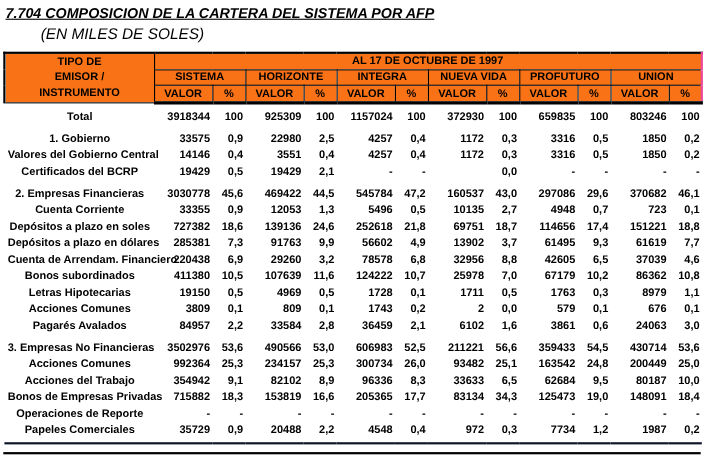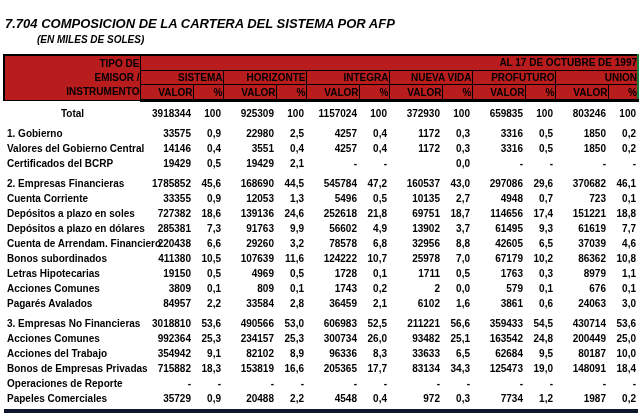--- a/index.html
+++ b/index.html
@@ -3,57 +3,57 @@
 <meta charset="utf-8">
 <style>
   html,body{margin:0;padding:0;}
   body{
     width:639px;height:419px;background:#ffffff;color:#000000;
     font-family:"Liberation Sans", sans-serif;
     position:relative;overflow:hidden;
   }
   .title{
     font-weight:bold;font-style:italic;font-size:13px;
-    padding:16px 0 0 5px;letter-spacing:0px;white-space:nowrap;
+    padding:4px 0 0 5px;letter-spacing:0px;white-space:nowrap;text-decoration:underline;
   }
   .subtitle{
-    font-weight:bold;font-style:italic;font-size:10px;
+    font-weight:normal;font-style:italic;font-size:14px;
     padding:3px 0 0 37px;white-space:nowrap;
   }
   table{
     border-collapse:collapse;table-layout:fixed;
     width:634px;margin:9px 2px 0 3px;
   }
   col.c-label{width:136px;}
   col.c-valor{width:53px;}
   col.c-pct{width:30px;}
   thead th{
-    background:#b91c1c;
+    background:#f97316;
     border:1px solid #000000;
     font-size:10px;font-weight:bold;
-    padding:1px 0;text-align:right;
+    padding:1px 0;text-align:center;
     white-space:nowrap;overflow:hidden;
   }
   thead tr.r1 th{border-top:2px solid #000;}
   thead th.corner{border-left:2px solid #000;}
-  thead th.last{border-right:2px solid #15803d;}
+  thead th.last{border-right:2px solid #ec4899;}
   thead tr.r3 th{border-bottom:3px solid #000;}
   th.corner{vertical-align:middle;}
   th.corner div{line-height:14px;}
   tbody td{
     font-size:10px;font-weight:bold;
     padding:1px 2px 1px 0;text-align:right;
     white-space:nowrap;line-height:13px;
   }
-  tbody td.label{text-align:left;padding-left:3px;overflow:visible;}
+  tbody td.label{text-align:center;padding-left:3px;overflow:visible;}
   tbody tr.total td.label{text-align:center;}
   tbody tr.first td{padding-top:5px;}
   tbody tr.gap td{padding-top:6px;}
   tbody tr.last-row td{padding-bottom:4px;margin-top:39px;}
-  tbody{border-bottom:4px solid #0f172a;}
+  tbody{border-bottom:2px solid #0f172a;}
   .bottom-rule{
     width:634px;margin:7px 2px 0 3px;
     border-top:2px solid #000000;height:0;
   }
   .footer{
     font-size:10px;font-weight:bold;
     padding:5px 0 0 5px;white-space:nowrap;
   }
 </style>
 </head>
@@ -166,23 +166,23 @@
         <td>-</td>
         <td></td>
         <td>0,0</td>
         <td>-</td>
         <td>-</td>
         <td>-</td>
         <td>-</td>
       </tr>
       <tr class="gap">
         <td class="label">2. Empresas Financieras</td>
-        <td>1785852</td>
+        <td>3030778</td>
         <td>45,6</td>
-        <td>168690</td>
+        <td>469422</td>
         <td>44,5</td>
         <td>545784</td>
         <td>47,2</td>
         <td>160537</td>
         <td>43,0</td>
         <td>297086</td>
         <td>29,6</td>
         <td>370682</td>
         <td>46,1</td>
       </tr>
@@ -227,21 +227,21 @@
         <td>13902</td>
         <td>3,7</td>
         <td>61495</td>
         <td>9,3</td>
         <td>61619</td>
         <td>7,7</td>
       </tr>
       <tr>
         <td class="label">Cuenta de Arrendam. Financiero</td>
         <td>220438</td>
-        <td>6,6</td>
+        <td>6,9</td>
         <td>29260</td>
         <td>3,2</td>
         <td>78578</td>
         <td>6,8</td>
         <td>32956</td>
         <td>8,8</td>
         <td>42605</td>
         <td>6,5</td>
         <td>37039</td>
         <td>4,6</td>
@@ -301,21 +301,21 @@
         <td>2,1</td>
         <td>6102</td>
         <td>1,6</td>
         <td>3861</td>
         <td>0,6</td>
         <td>24063</td>
         <td>3,0</td>
       </tr>
       <tr class="gap">
         <td class="label">3. Empresas No Financieras</td>
-        <td>3018810</td>
+        <td>3502976</td>
         <td>53,6</td>
         <td>490566</td>
         <td>53,0</td>
         <td>606983</td>
         <td>52,5</td>
         <td>211221</td>
         <td>56,6</td>
         <td>359433</td>
         <td>54,5</td>
         <td>430714</td>

